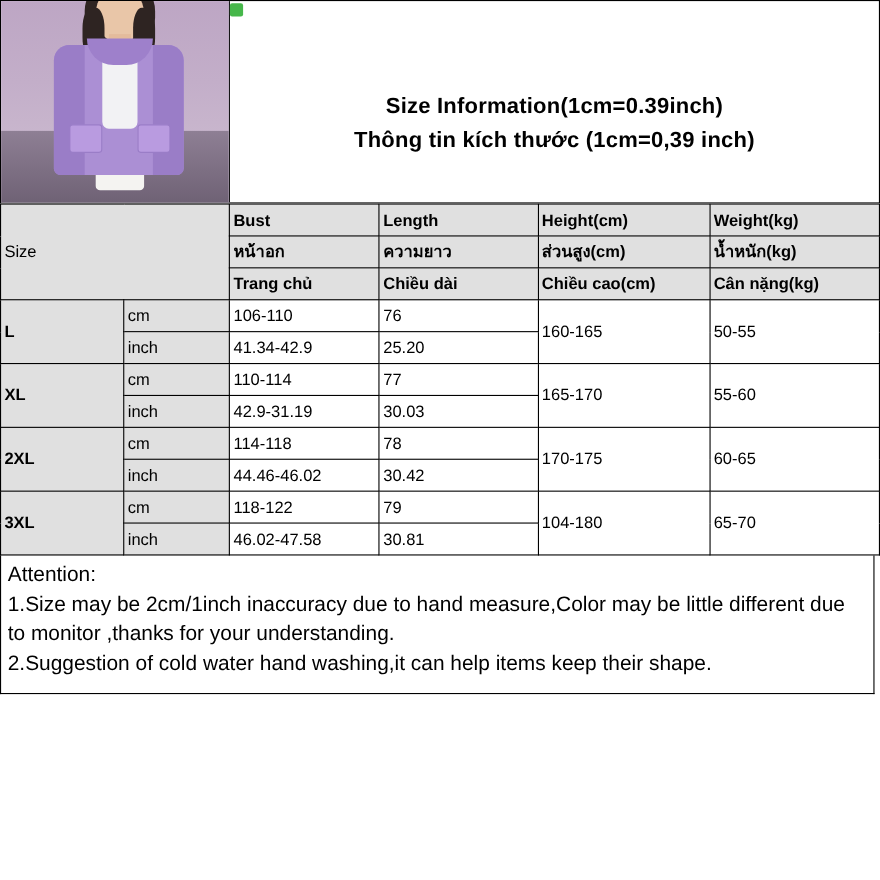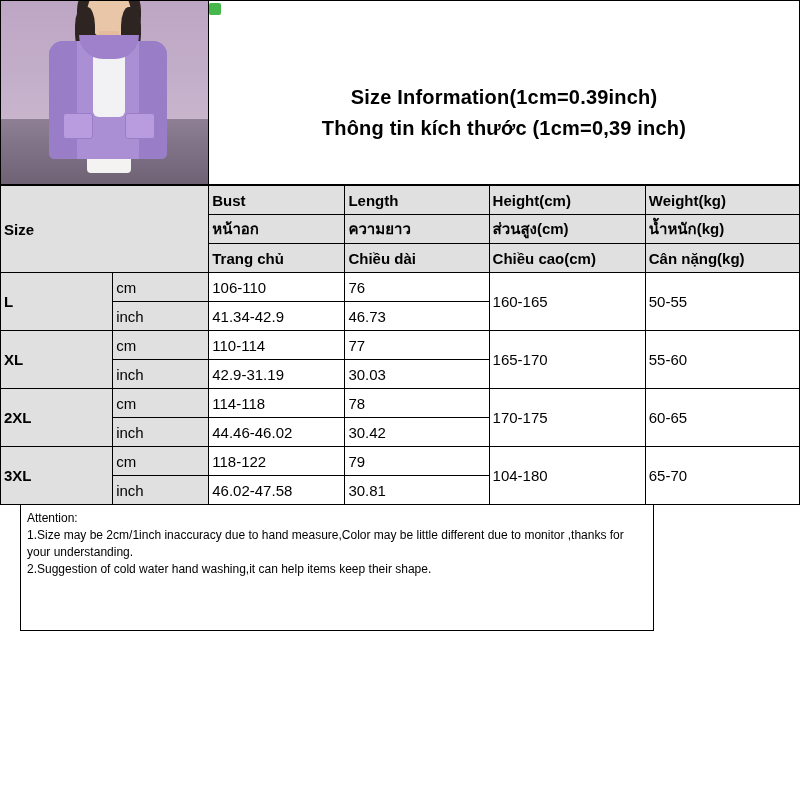--- a/index.html
+++ b/index.html
@@ -184,47 +184,46 @@
   .col-length { width: 144px; }
   .col-height { width: 156px; }
   .col-weight { width: 154px; }
 
   .hdr-shade { background: #e0e0e0; }
   .hdr-label {
     font-weight: bold;
     font-size: 16px;
   }
   .size-word {
-    font-weight: bold;
+    font-weight: normal;
     font-size: 25px;
     margin-left: 32px;
   }
   .size-name {
     font-weight: bold;
     font-size: 17px;
     background: #e0e0e0;
   }
   .unit-cell {
     font-weight: normal;
     background: #e0e0e0;
     font-size: 15px;
   }
   .val-cell { font-size: 15px; }
 
   
   .attention {
-    width: 634px;
+    width: 795px;
     box-sizing: border-box;
     border: 1px solid #000;
     border-top: none;
     padding: 5px 6px 8px 6px;
-    font-size: 12px;
+    font-size: 19px;
     line-height: 1.42;
     height: 126px;
-    margin-left: 20px;
   }
   .attention .line { white-space: normal; }
 </style>
 </head>
 <body>
 
 <div class="page">
 
   <div class="header">
     <div class="photo-cell">
@@ -286,21 +285,21 @@
         <td class="size-name" rowspan="2">L</td>
         <td class="unit-cell">cm</td>
         <td class="val-cell">106-110</td>
         <td class="val-cell">76</td>
         <td class="val-cell" rowspan="2">160-165</td>
         <td class="val-cell" rowspan="2">50-55</td>
       </tr>
       <tr>
         <td class="unit-cell">inch</td>
         <td class="val-cell">41.34-42.9</td>
-        <td class="val-cell">46.73</td>
+        <td class="val-cell">25.20</td>
       </tr>
 
       <tr>
         <td class="size-name" rowspan="2">XL</td>
         <td class="unit-cell">cm</td>
         <td class="val-cell">110-114</td>
         <td class="val-cell">77</td>
         <td class="val-cell" rowspan="2">165-170</td>
         <td class="val-cell" rowspan="2">55-60</td>
       </tr>

